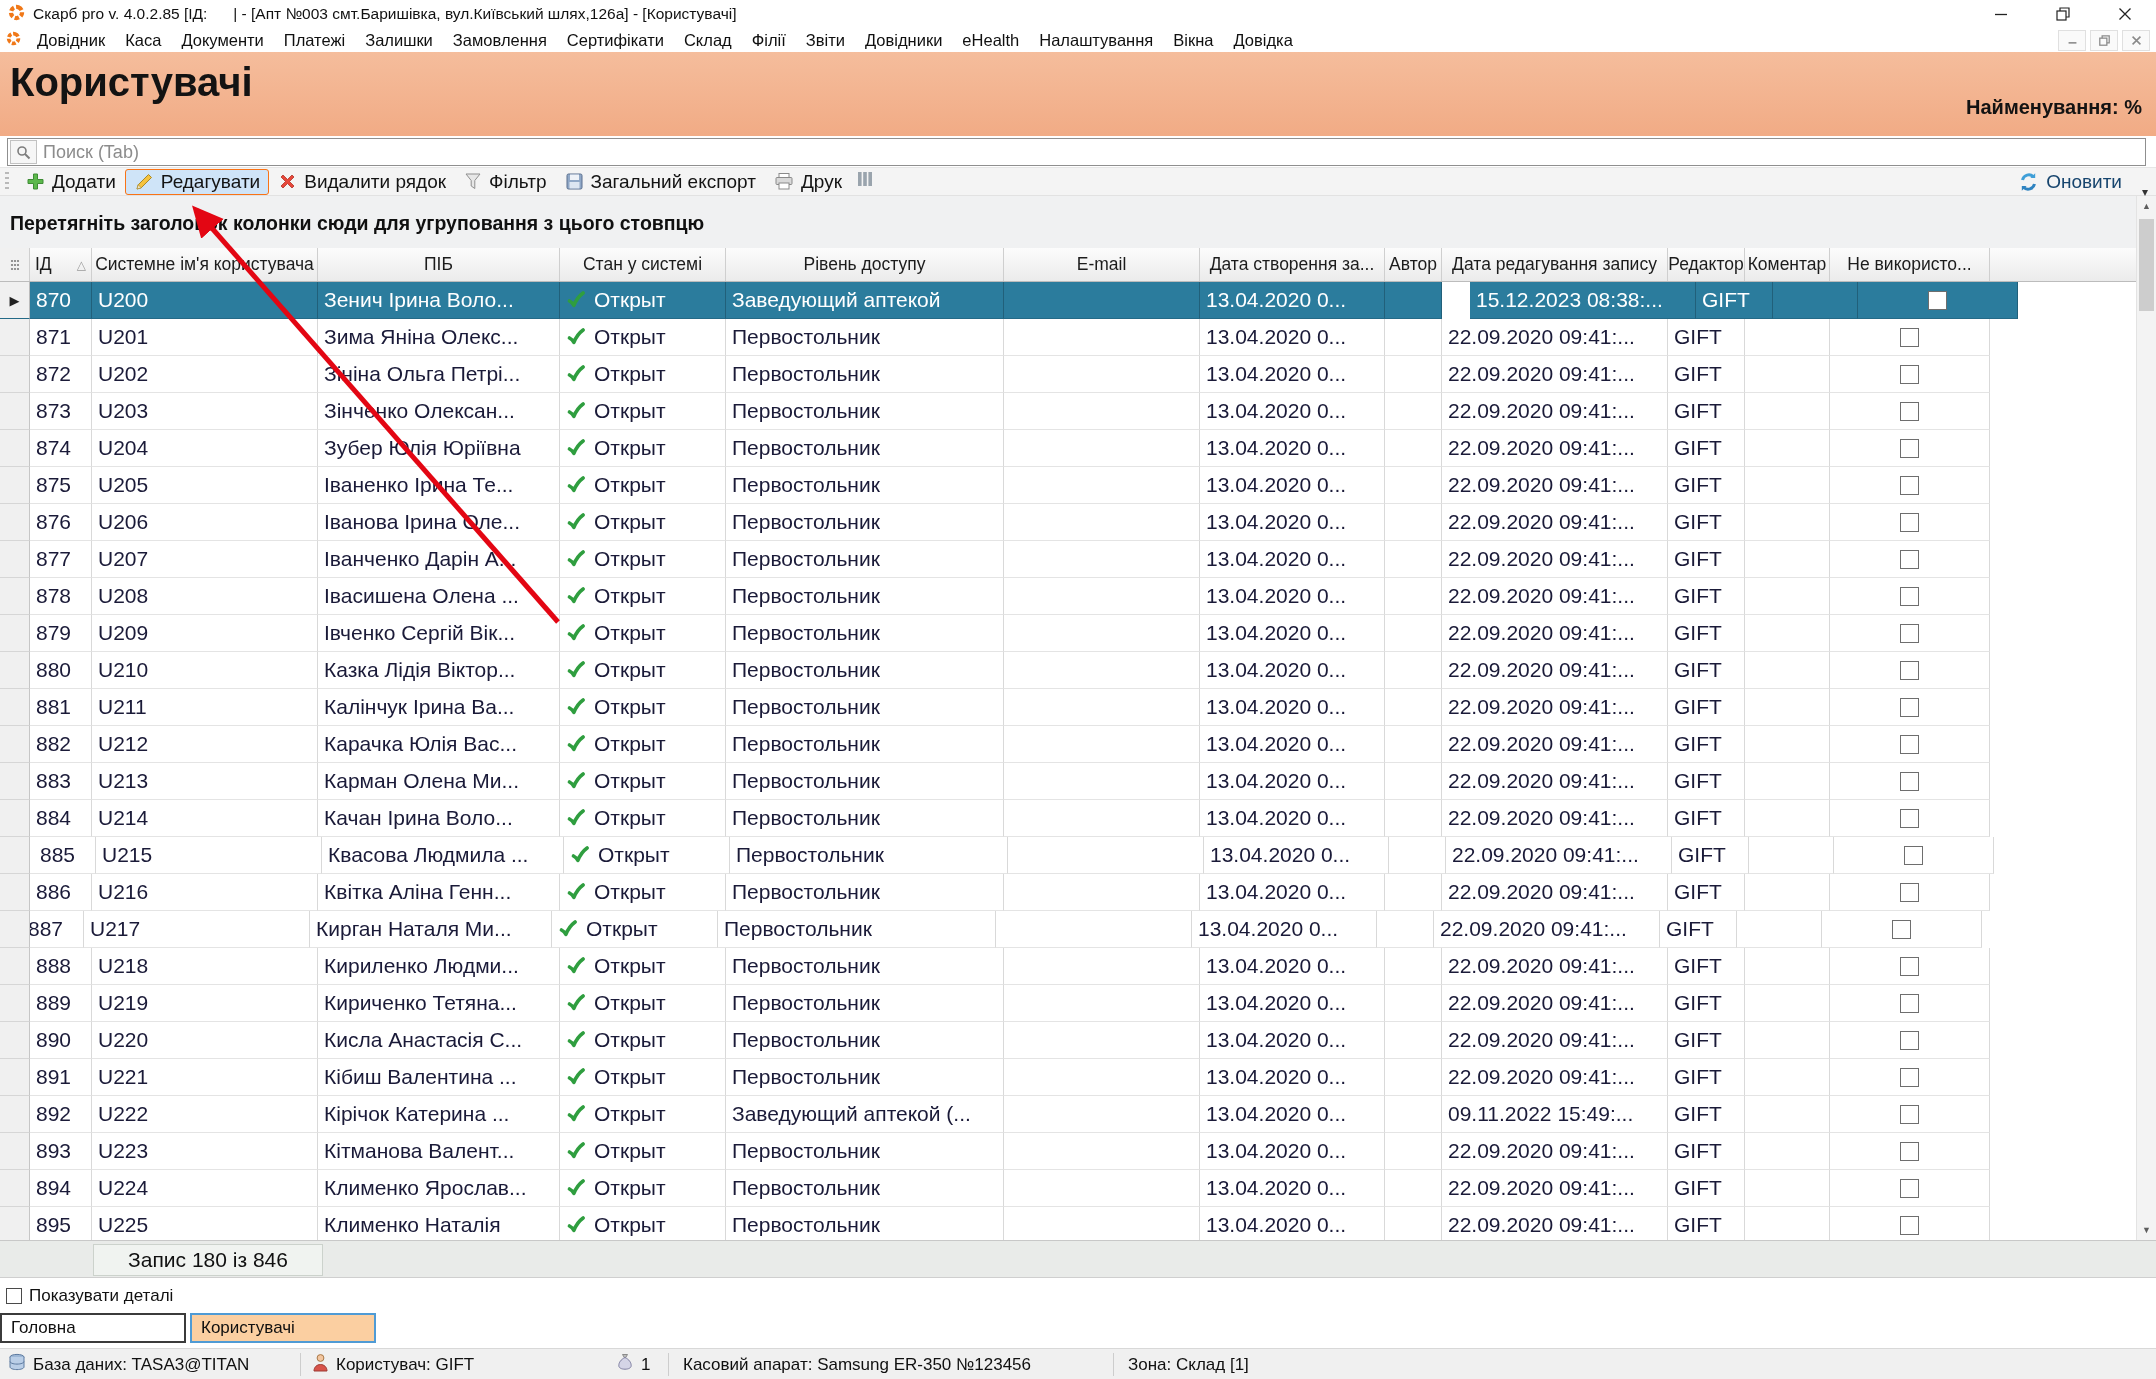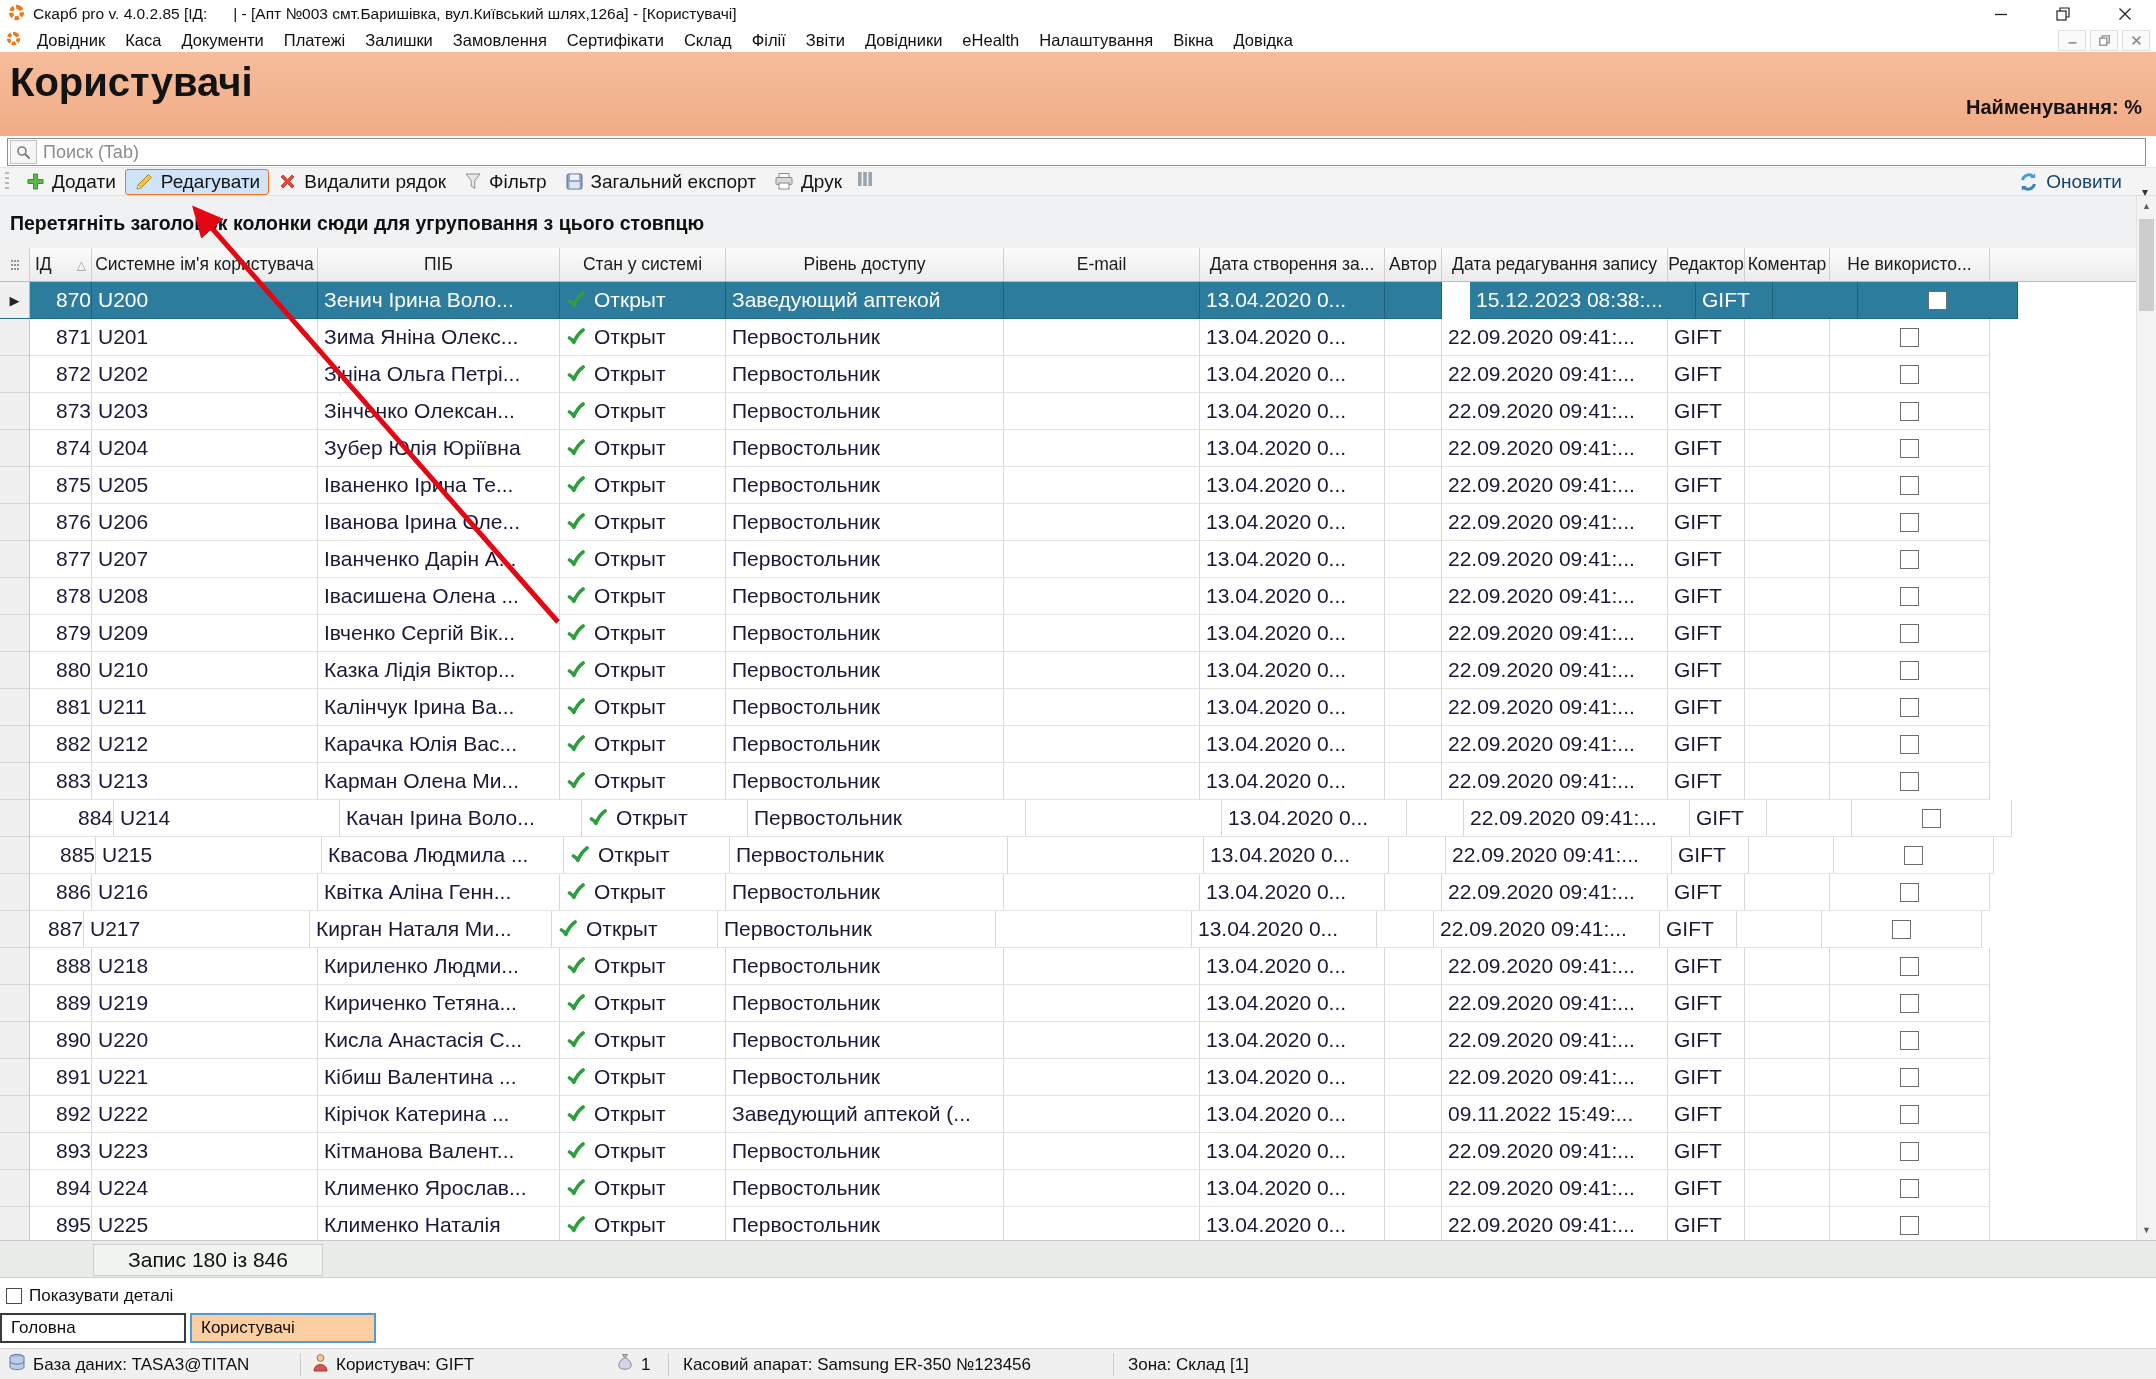--- a/index.html
+++ b/index.html
@@ -46,21 +46,21 @@
   
   #grid{top:248px;height:992px;width:2136px;overflow:hidden;background:#fff;}
   #grid-header{display:flex;width:2136px;height:34px;background:linear-gradient(#fcfcfc,#ebebeb);border-bottom:1px solid #bcbcbc;box-sizing:border-box;}
   .hcell{height:33px;box-sizing:border-box;border-right:1px solid #cfcfcf;display:flex;align-items:center;justify-content:center;font-size:17.5px;color:#1c1c1c;white-space:nowrap;overflow:hidden;flex:0 0 auto;}
   .hcell.c0{justify-content:center;background:#f1f1f1;}
   .hcell.c1{justify-content:space-between;padding:0 5px;}
   .sort{color:#9a9a9a;font-size:12px;}
   .grow{display:flex;height:37px;width:1990px;background:#fff;box-sizing:border-box;}
   .cell{height:37px;box-sizing:border-box;border-right:1px solid #d9d9d9;border-bottom:1px solid #e4e4e4;padding:0 6px;display:flex;align-items:center;font-size:21px;color:#1a1a38;white-space:nowrap;overflow:hidden;flex:0 0 auto;}
   .cell.selcell{background:#f0f0f0;border-right:1px solid #c6c6c6;border-bottom:1px solid #d6d6d6;justify-content:center;padding:0;}
-  .cell.num{justify-content:flex-end;padding-right:0;}
+  .cell.num{justify-content:flex-end;padding-right:20px;}
   .cell.status .chk{margin-right:7px;flex:0 0 auto;}
   .cell.cbcell{justify-content:center;}
   .cb{width:19px;height:19px;background:#fff;border:1px solid #6e6e6e;display:inline-block;box-sizing:border-box;}
   .grow.sel .cell{background:#2b7c9d;color:#fff;border-right:1px solid rgba(0,0,0,.22);border-bottom:1px solid #246a87;}
   .grow.sel .cell.selcell{background:#f0f0f0;color:#222;}
   .ptr{font-size:13px;color:#222;}
 
   
   #recordbar{top:1240px;height:38px;background:#e9ebe9;border-top:1px solid #c8c8c8;border-bottom:1px solid #cfcfcf;}
   .recbox{position:absolute;left:93px;top:3px;width:228px;height:30px;background:#f0f3f0;border:1px solid #ccd2cc;display:flex;align-items:center;justify-content:center;font-size:21px;color:#101010;}
@@ -605,21 +605,21 @@
         <div class="cell " style="width: 57px;"></div>
         <div class="cell " style="width: 226px;">22.09.2020 09:41:...</div>
         <div class="cell " style="width: 77px;">GIFT</div>
         <div class="cell " style="width: 85px;"></div>
         <div class="cell cbcell" style="width: 160px;">
           <span class="cb"></span>
         </div>
       </div>
       <div class="grow">
         <div class="cell selcell" style="width: 30px;"></div>
-        <div class="cell num" style="width: 84px;">884</div>
+        <div class="cell num" style="width: 62px;">884</div>
         <div class="cell " style="width: 226px;">U214</div>
         <div class="cell " style="width: 242px;">Качан Ірина Воло...</div>
         <div class="cell status" style="width: 166px;">
           <svg class="chk" width="21" height="19" viewBox="0 0 21 19">
             <path d="M3.5 10c1.8.9 3.5 2.7 4.4 4.4 1.8-4.6 5.5-9.7 9.2-12.4" fill="none" stroke="#2f9e3f" stroke-width="3.6" stroke-linecap="round" stroke-linejoin="round"></path>
           </svg>
           <span>Открыт</span>
         </div>
         <div class="cell " style="width: 278px;">Первостольник</div>
         <div class="cell " style="width: 196px;"></div>

